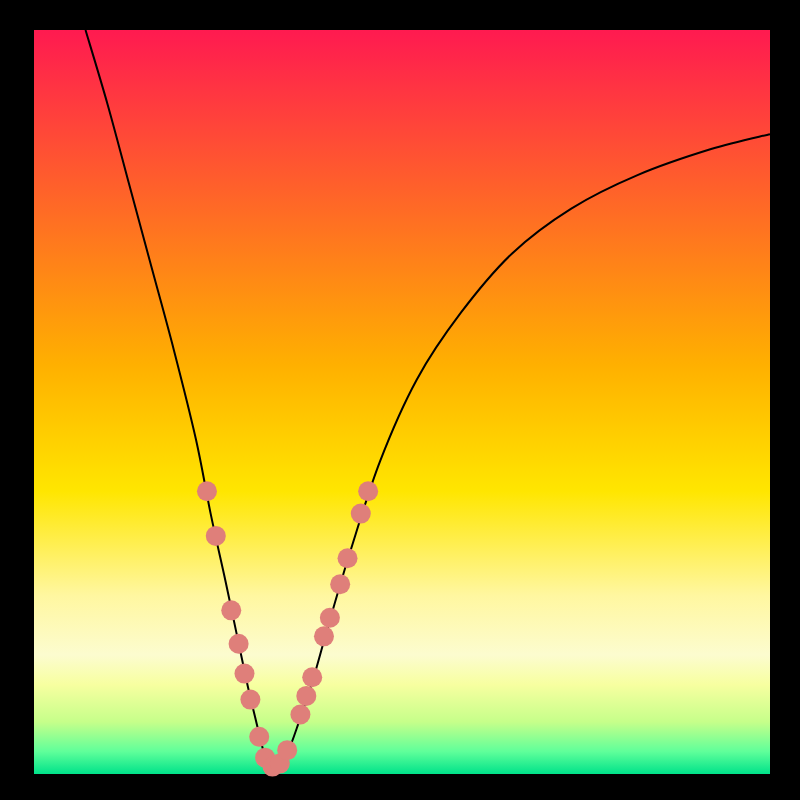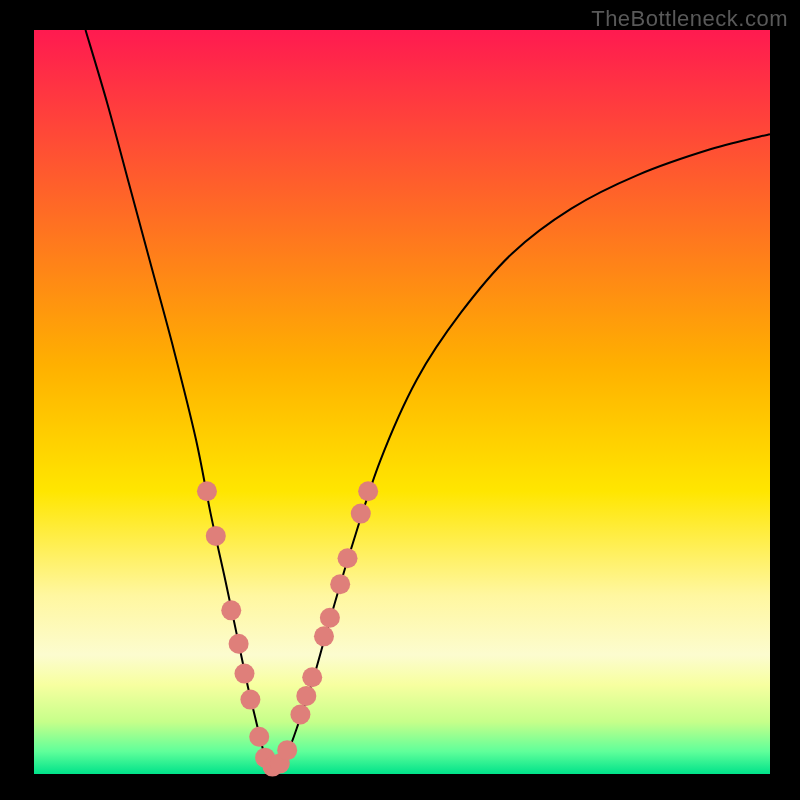--- a/index.html
+++ b/index.html
@@ -30,21 +30,20 @@
   svg.plot {
     position: absolute;
     top: 0;
     left: 0;
   }
 </style>
 </head>
 <body>
 
 <div class="stage">
-  <div class="watermark">TheBottleneck.com</div>
 
   <svg class="plot" width="800" height="800" viewBox="0 0 800 800">
     <defs>
       <linearGradient id="bg-grad" x1="0" y1="0" x2="0" y2="1">
           <stop offset="0%" stop-color="#ff1a50"></stop>
           <stop offset="45%" stop-color="#ffb000"></stop>
           <stop offset="62%" stop-color="#ffe600"></stop>
           <stop offset="76%" stop-color="#fff7a0"></stop>
           <stop offset="84%" stop-color="#fcfccf"></stop>
           <stop offset="88%" stop-color="#f7ffa0"></stop>

